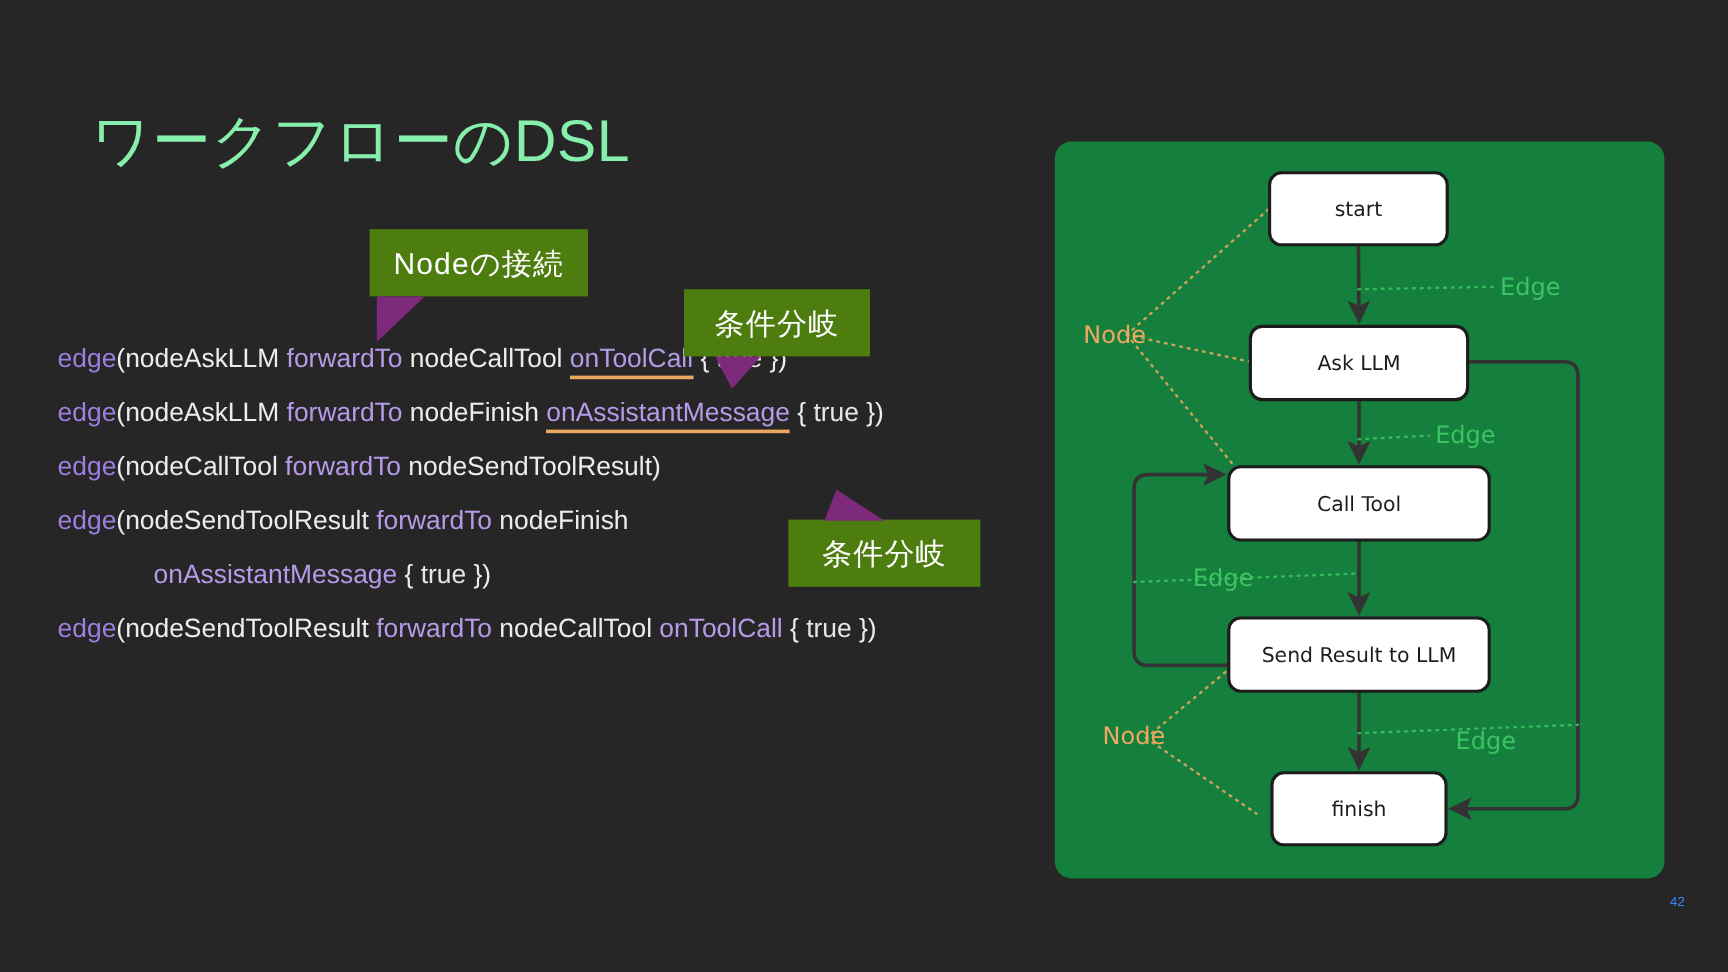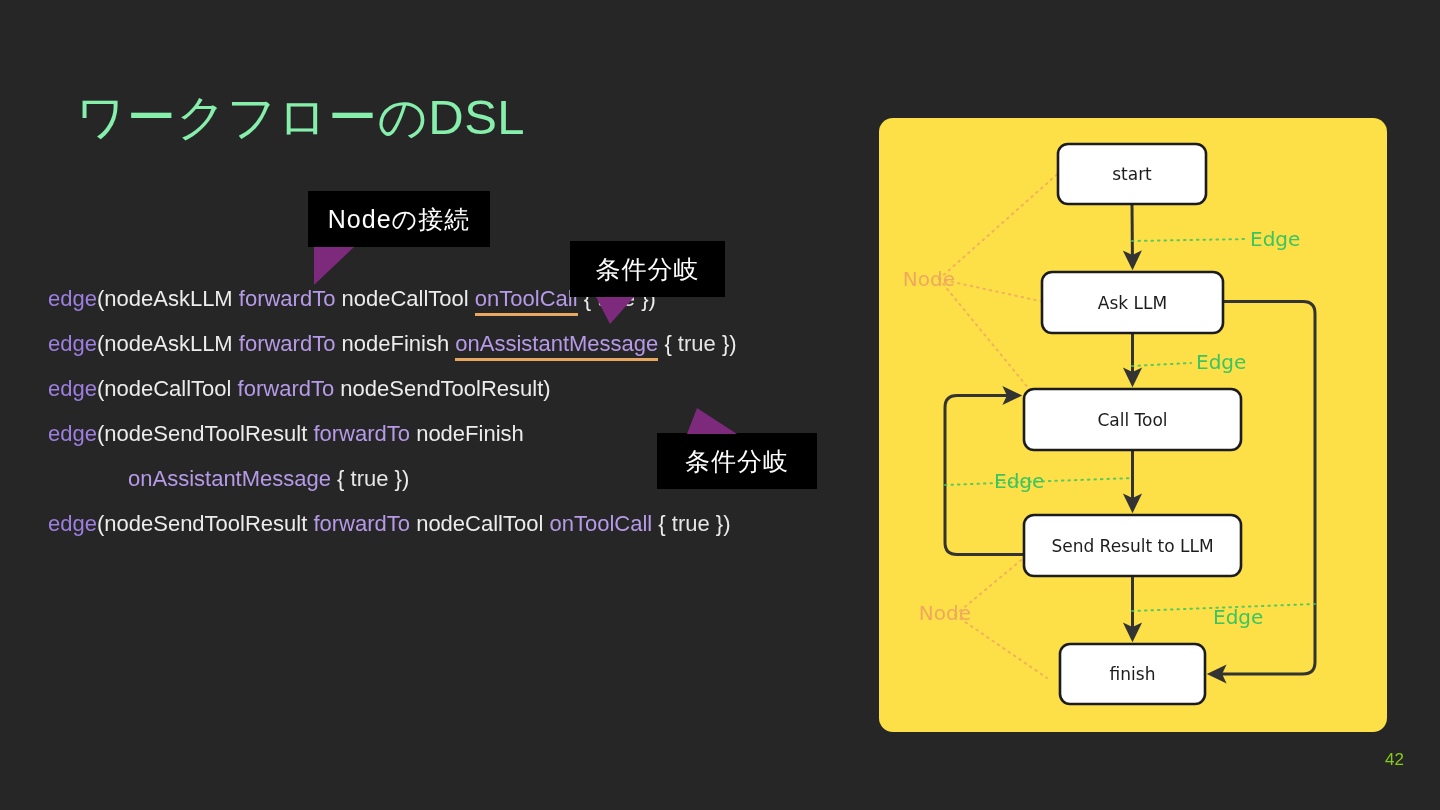--- a/index.html
+++ b/index.html
@@ -32,21 +32,21 @@
   .indent    { display:inline-block; width:80px; }
   .ul-orange {
     position:relative;
     border-bottom:3px solid #e8a862;
     padding-bottom:2px;
   }
 
   
   .callout {
     position:absolute;
-    background:#000000;
+    background:#4d7c0f;
     color:#ffffff;
     display:flex; align-items:center; justify-content:center;
     font-size:25px;
     letter-spacing:1px;
   }
   .callout .tail { position:absolute; width:0; height:0; }
 
   #callout-node-connect {
     left:308px; top:191px; width:182px; height:56px;
   }
@@ -74,41 +74,41 @@
     left:30px; top:-25px;
     border-left:10px solid transparent;
     border-right:40px solid transparent;
     border-bottom:26px solid #7d2a7d;
   }
 
   
   #diagram-panel {
     position:absolute; left:879px; top:118px;
     width:508px; height:614px;
-    background:#fde047; border-radius:14px;
+    background:#15803d; border-radius:14px;
   }
   #diagram-svg { position:absolute; left:0; top:0; }
 
   .node-box-label {
     font-family:"DejaVu Sans","Liberation Sans",sans-serif;
     font-size:17px; fill:#1c1c1c;
   }
   .annot-node {
     font-family:"DejaVu Sans","Liberation Sans",sans-serif;
     font-size:20px; fill:#f0a860;
   }
   .annot-edge {
     font-family:"DejaVu Sans","Liberation Sans",sans-serif;
     font-size:20px; fill:#3cc463;
   }
 
   
   #page-number {
-    position:absolute; right:36px; bottom:40px;
-    font-size:17px; color:#84cc16;
+    position:absolute; right:36px; bottom:52px;
+    font-size:11px; color:#3b82f6;
   }
 </style>
 </head>
 <body>
 
 <h1 id="slide-title">ワークフローのDSL</h1>
 
 <div id="code-block">
     <div class="code-line"><span class="kw-edge">edge</span><span class="plain">(nodeAskLLM </span><span class="kw-fwd">forwardTo</span><span class="plain"> nodeCallTool </span><span class="kw-cond ul-orange">onToolCall</span><span class="plain"> { </span><span class="kw-true">true</span><span class="plain"> })</span></div>
     <div class="code-line"><span class="kw-edge">edge</span><span class="plain">(nodeAskLLM </span><span class="kw-fwd">forwardTo</span><span class="plain"> nodeFinish </span><span class="kw-cond ul-orange">onAssistantMessage</span><span class="plain"> { </span><span class="kw-true">true</span><span class="plain"> })</span></div>

